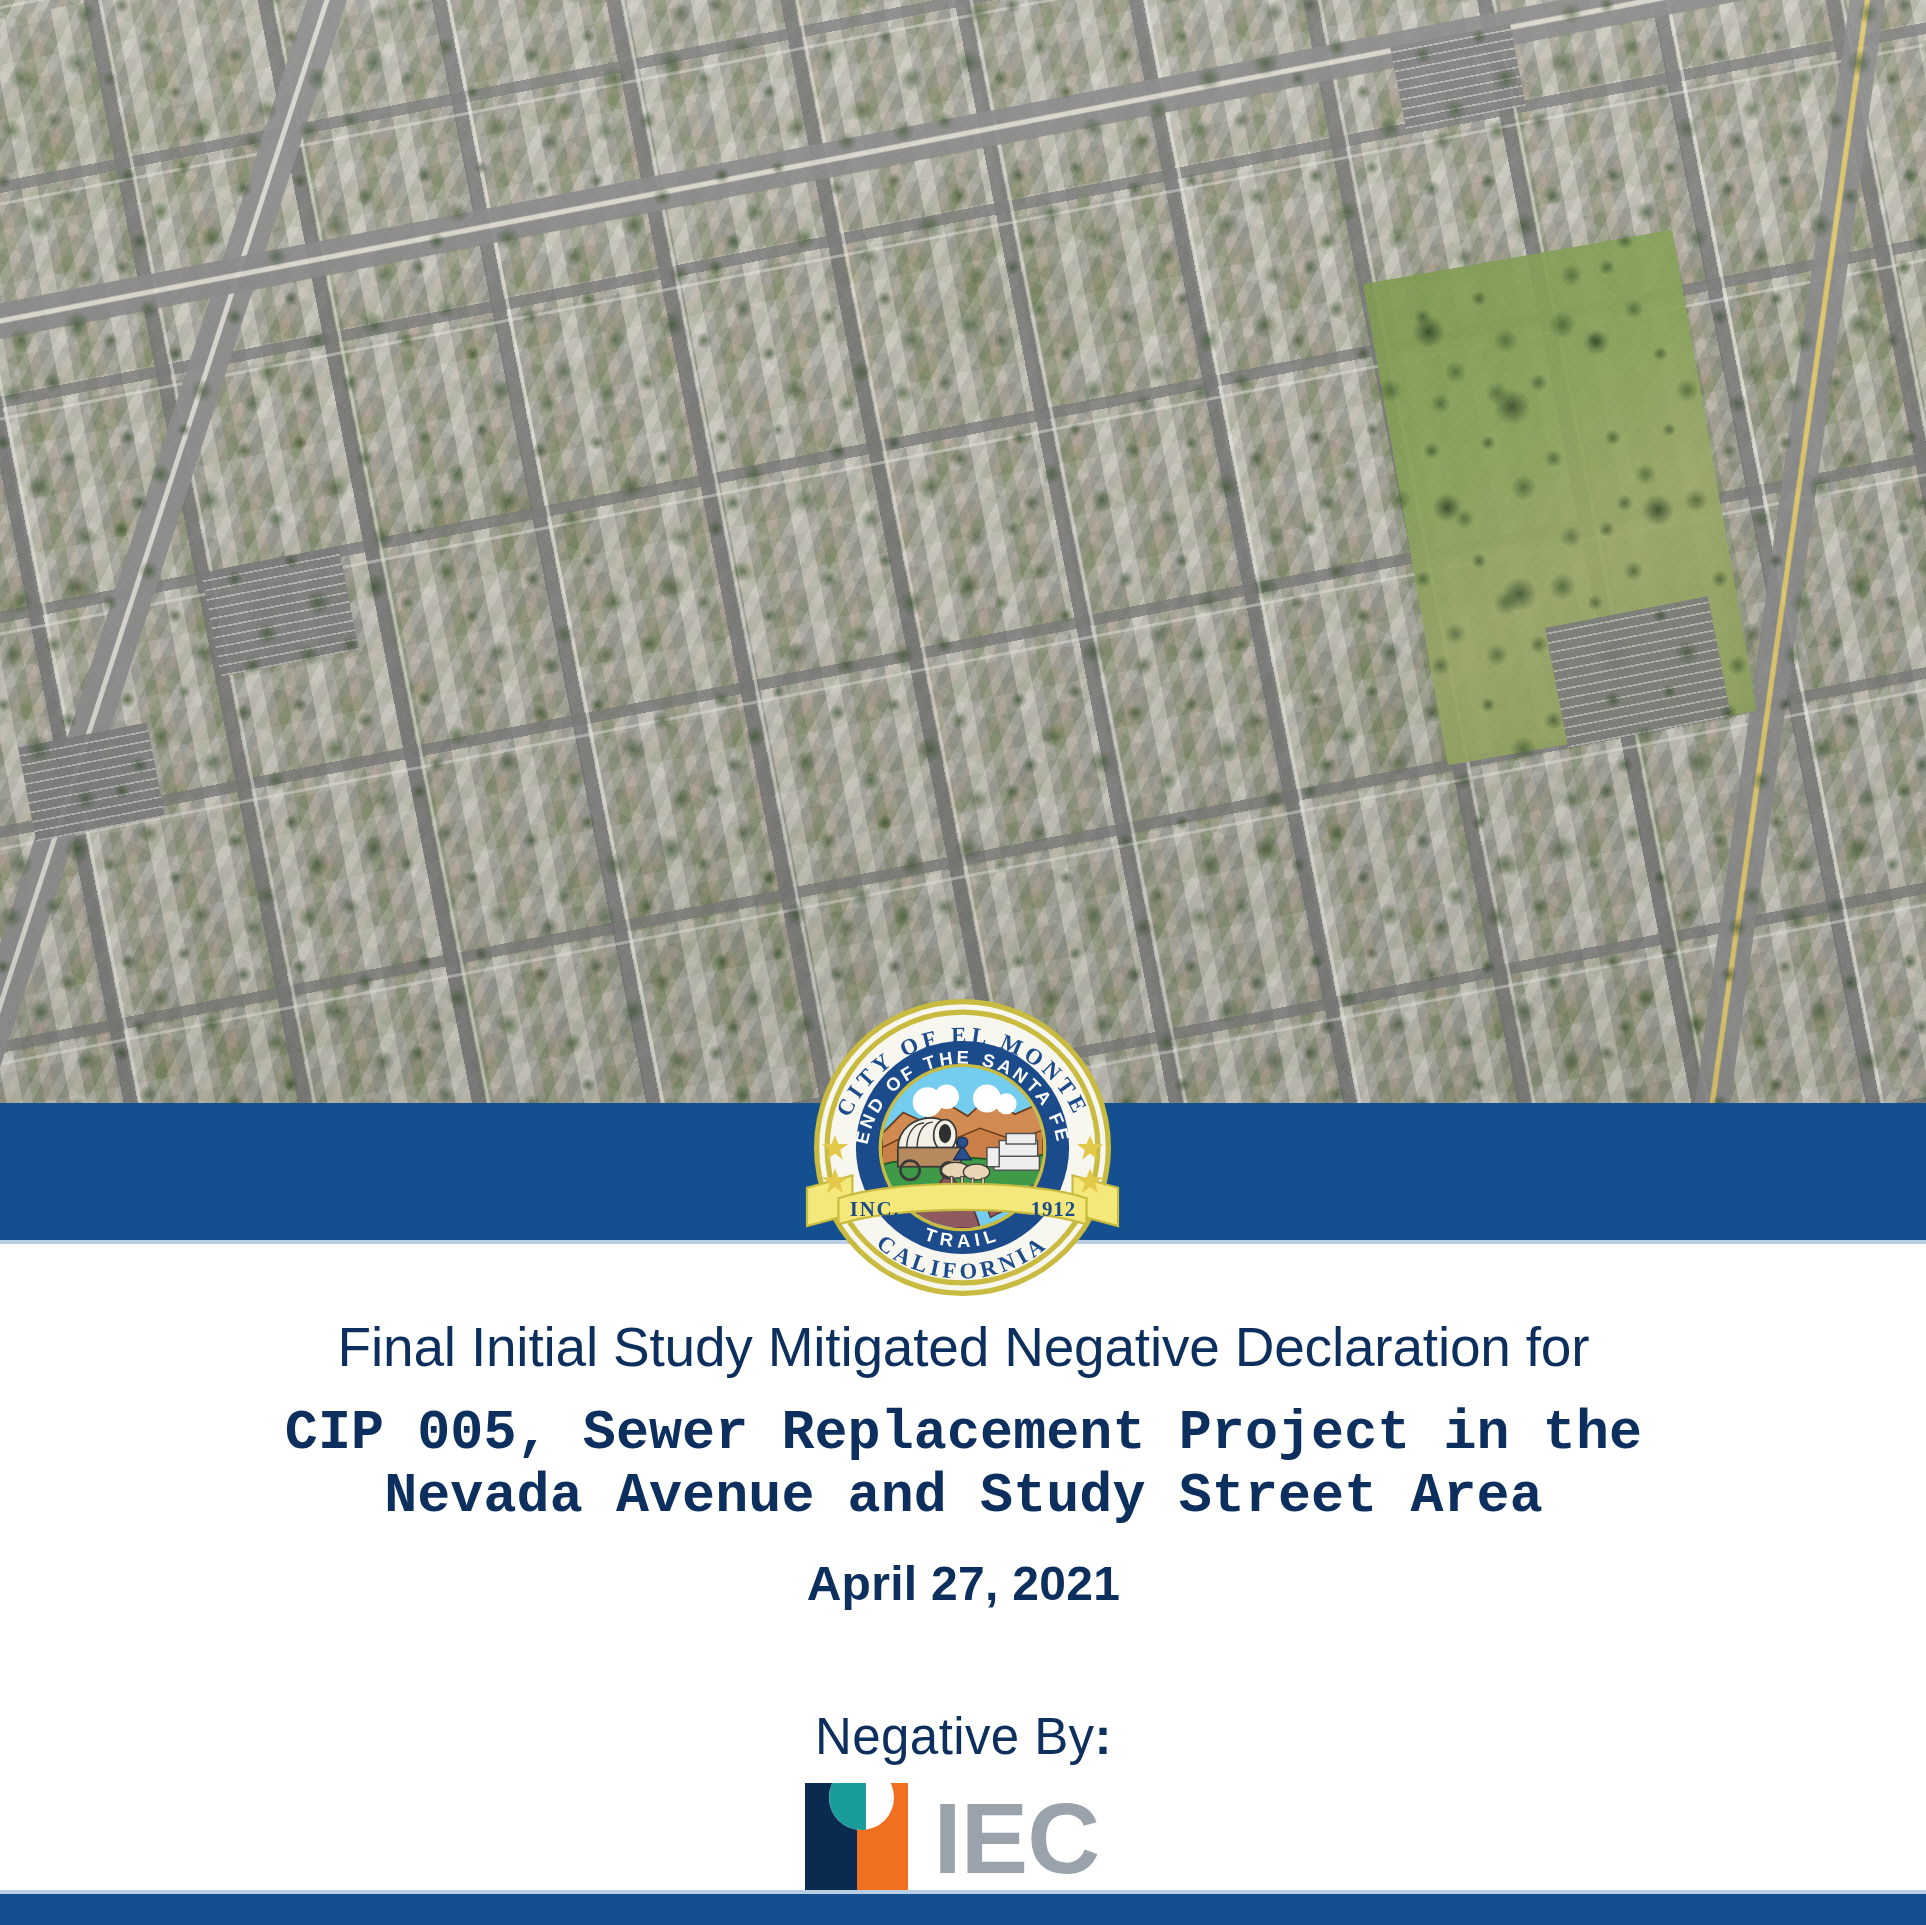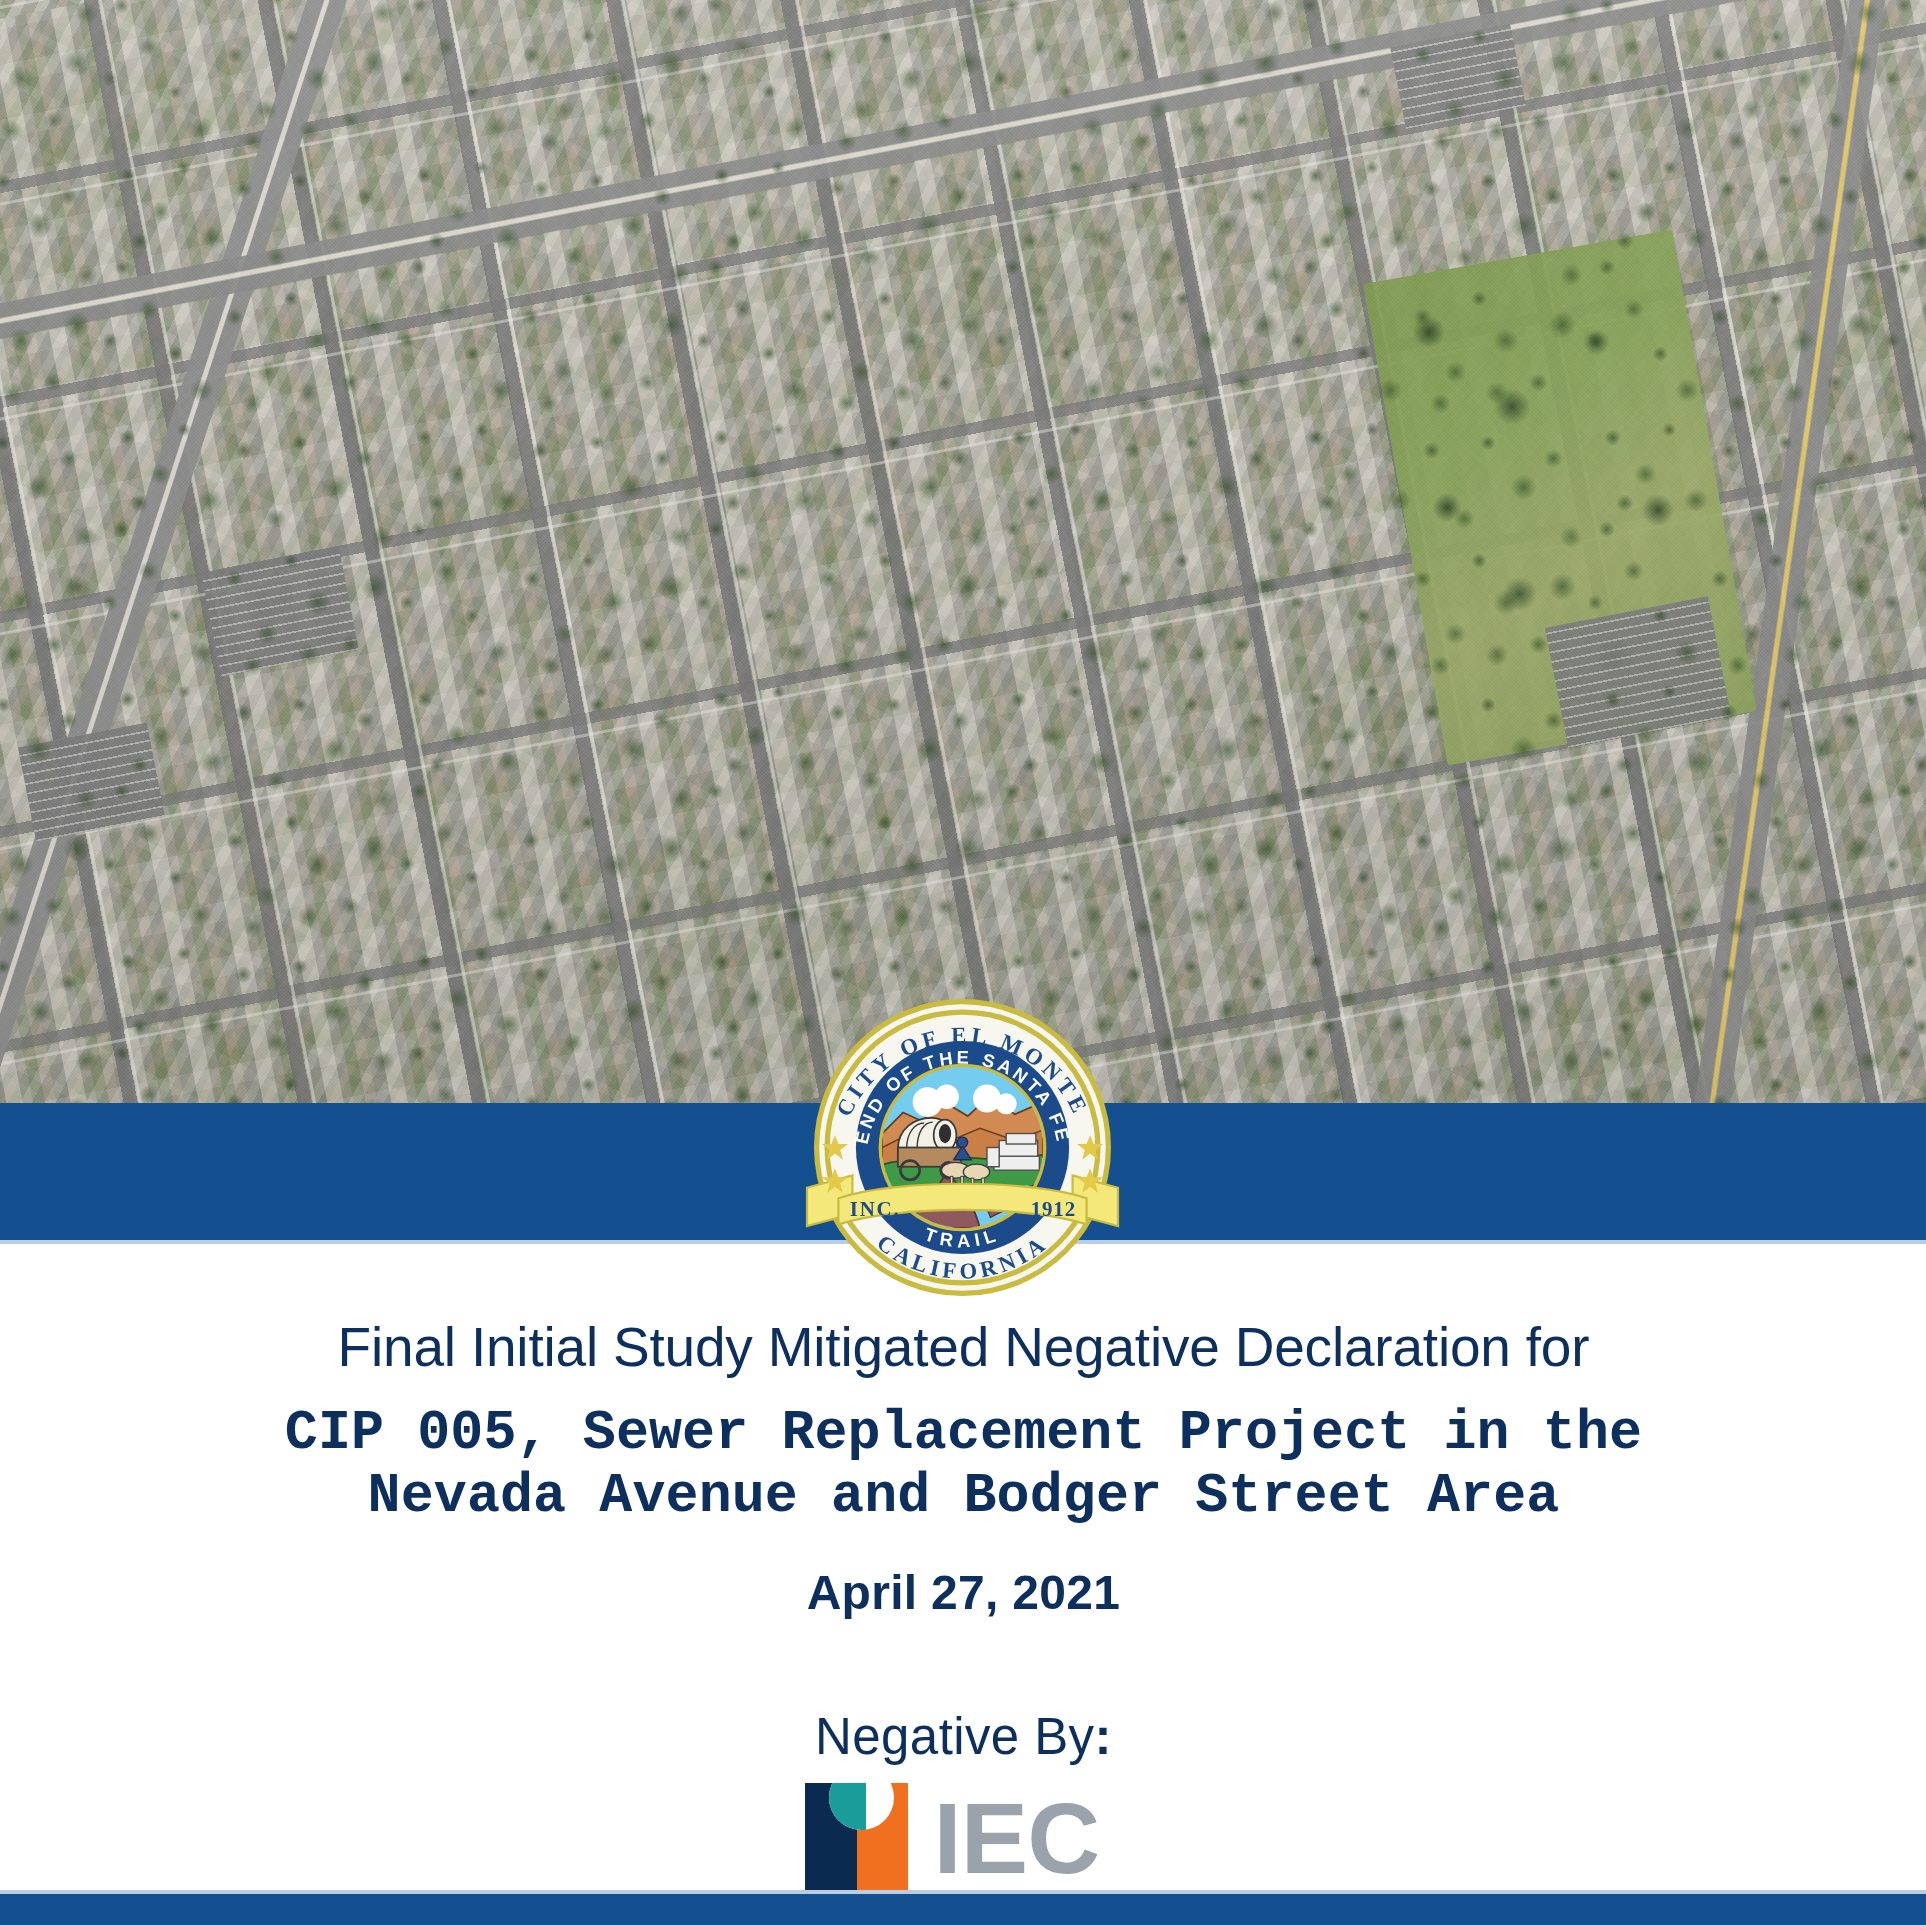--- a/index.html
+++ b/index.html
@@ -302,21 +302,21 @@
     font-weight: 700;
     line-height: 1.16;
     margin: 0 auto;
     max-width: 1415px;
     letter-spacing: 0.1px;
     font-family: Liberation Mono, monospace;
   }
   .title-date {
     font-size: 48px;
     font-weight: 700;
-    margin: 36px 0 0 0;
+    margin: 27px 0 0 0;
     letter-spacing: 0.3px;
   }
 
   
   .prepared {
     position: absolute;
     left: 0;
     top: 1707px;
     width: 1927px;
     text-align: center;
@@ -522,21 +522,21 @@
 
       <text x="86" y="264" font-family="'Liberation Serif', serif" font-size="24" font-weight="bold" fill="#1c4b8c" text-anchor="middle" letter-spacing="2">INC.</text>
       <text x="290" y="264" font-family="'Liberation Serif', serif" font-size="24" font-weight="bold" fill="#1c4b8c" text-anchor="middle" letter-spacing="1">1912</text>
     </svg>
   </div>
 
   <div class="titles">
     <div class="title-line-1">Final Initial Study Mitigated Negative Declaration for</div>
     <div class="title-line-2">
       <span>CIP 005, Sewer Replacement Project in the</span><br>
-      <span>Nevada Avenue and Bodger Street Area</span>
+      <span>Nevada Avenue and Study Street Area</span>
     </div>
     <div class="title-date">April 27, 2021</div>
   </div>
 
   <div class="prepared">
     <span class="prepared-label"><span>Negative  By</span><span class="colon">:</span></span>
   </div>
 
   <div class="iec-logo">
     <div class="iec-mark">

